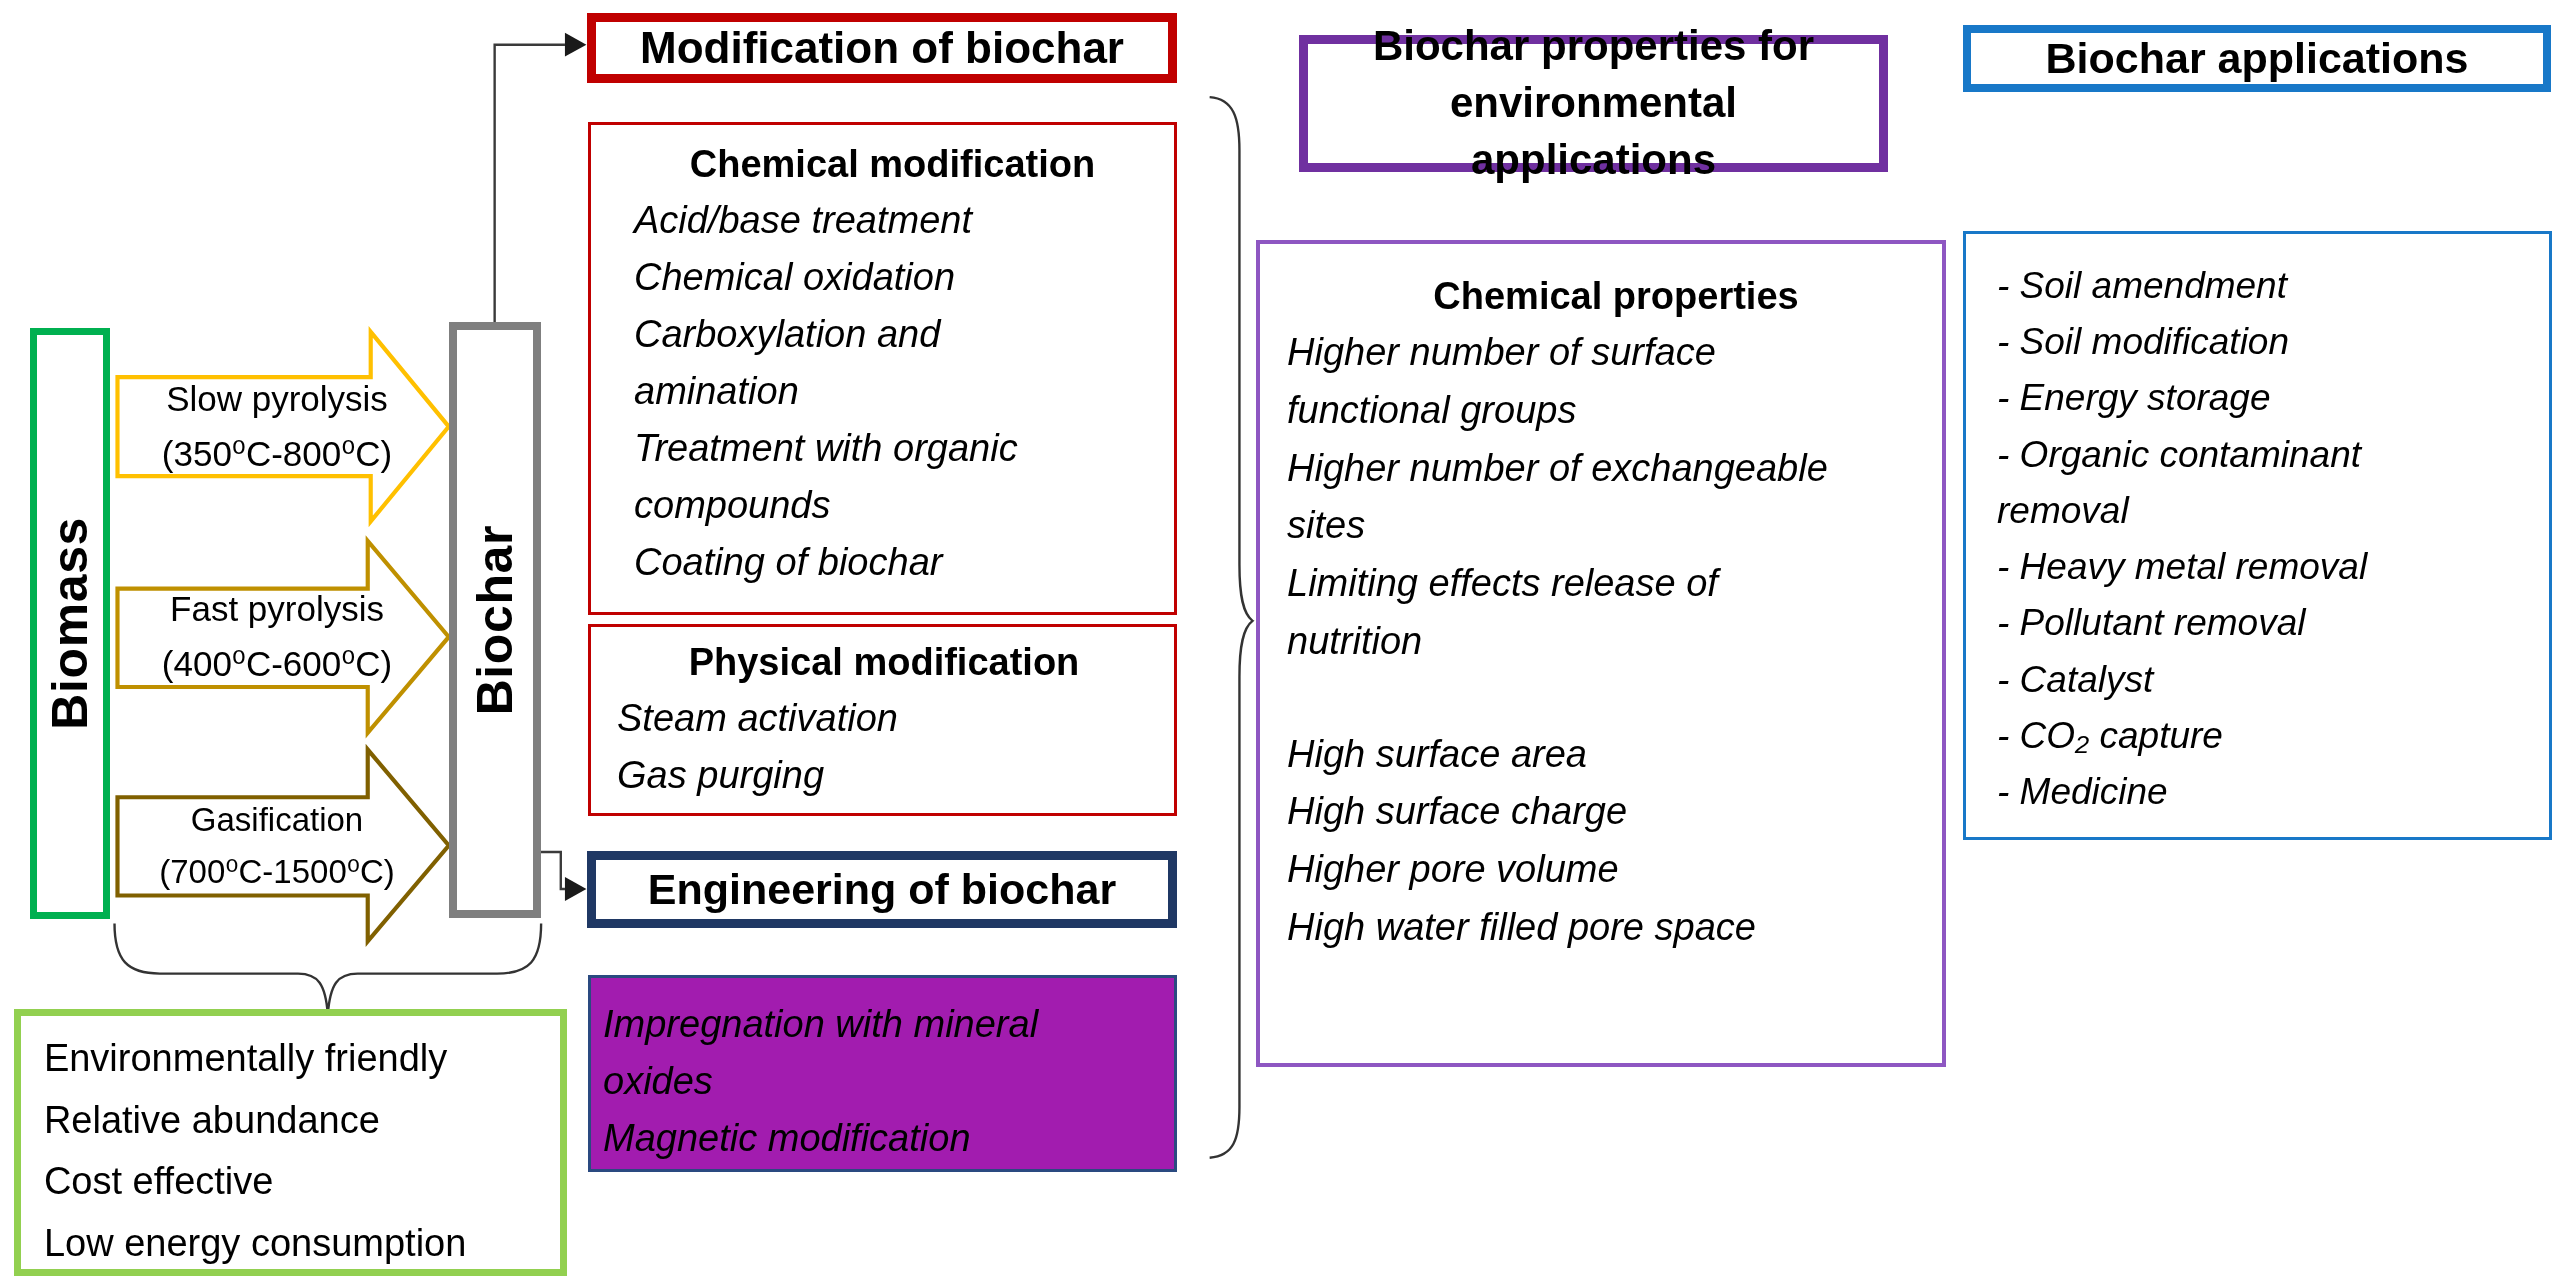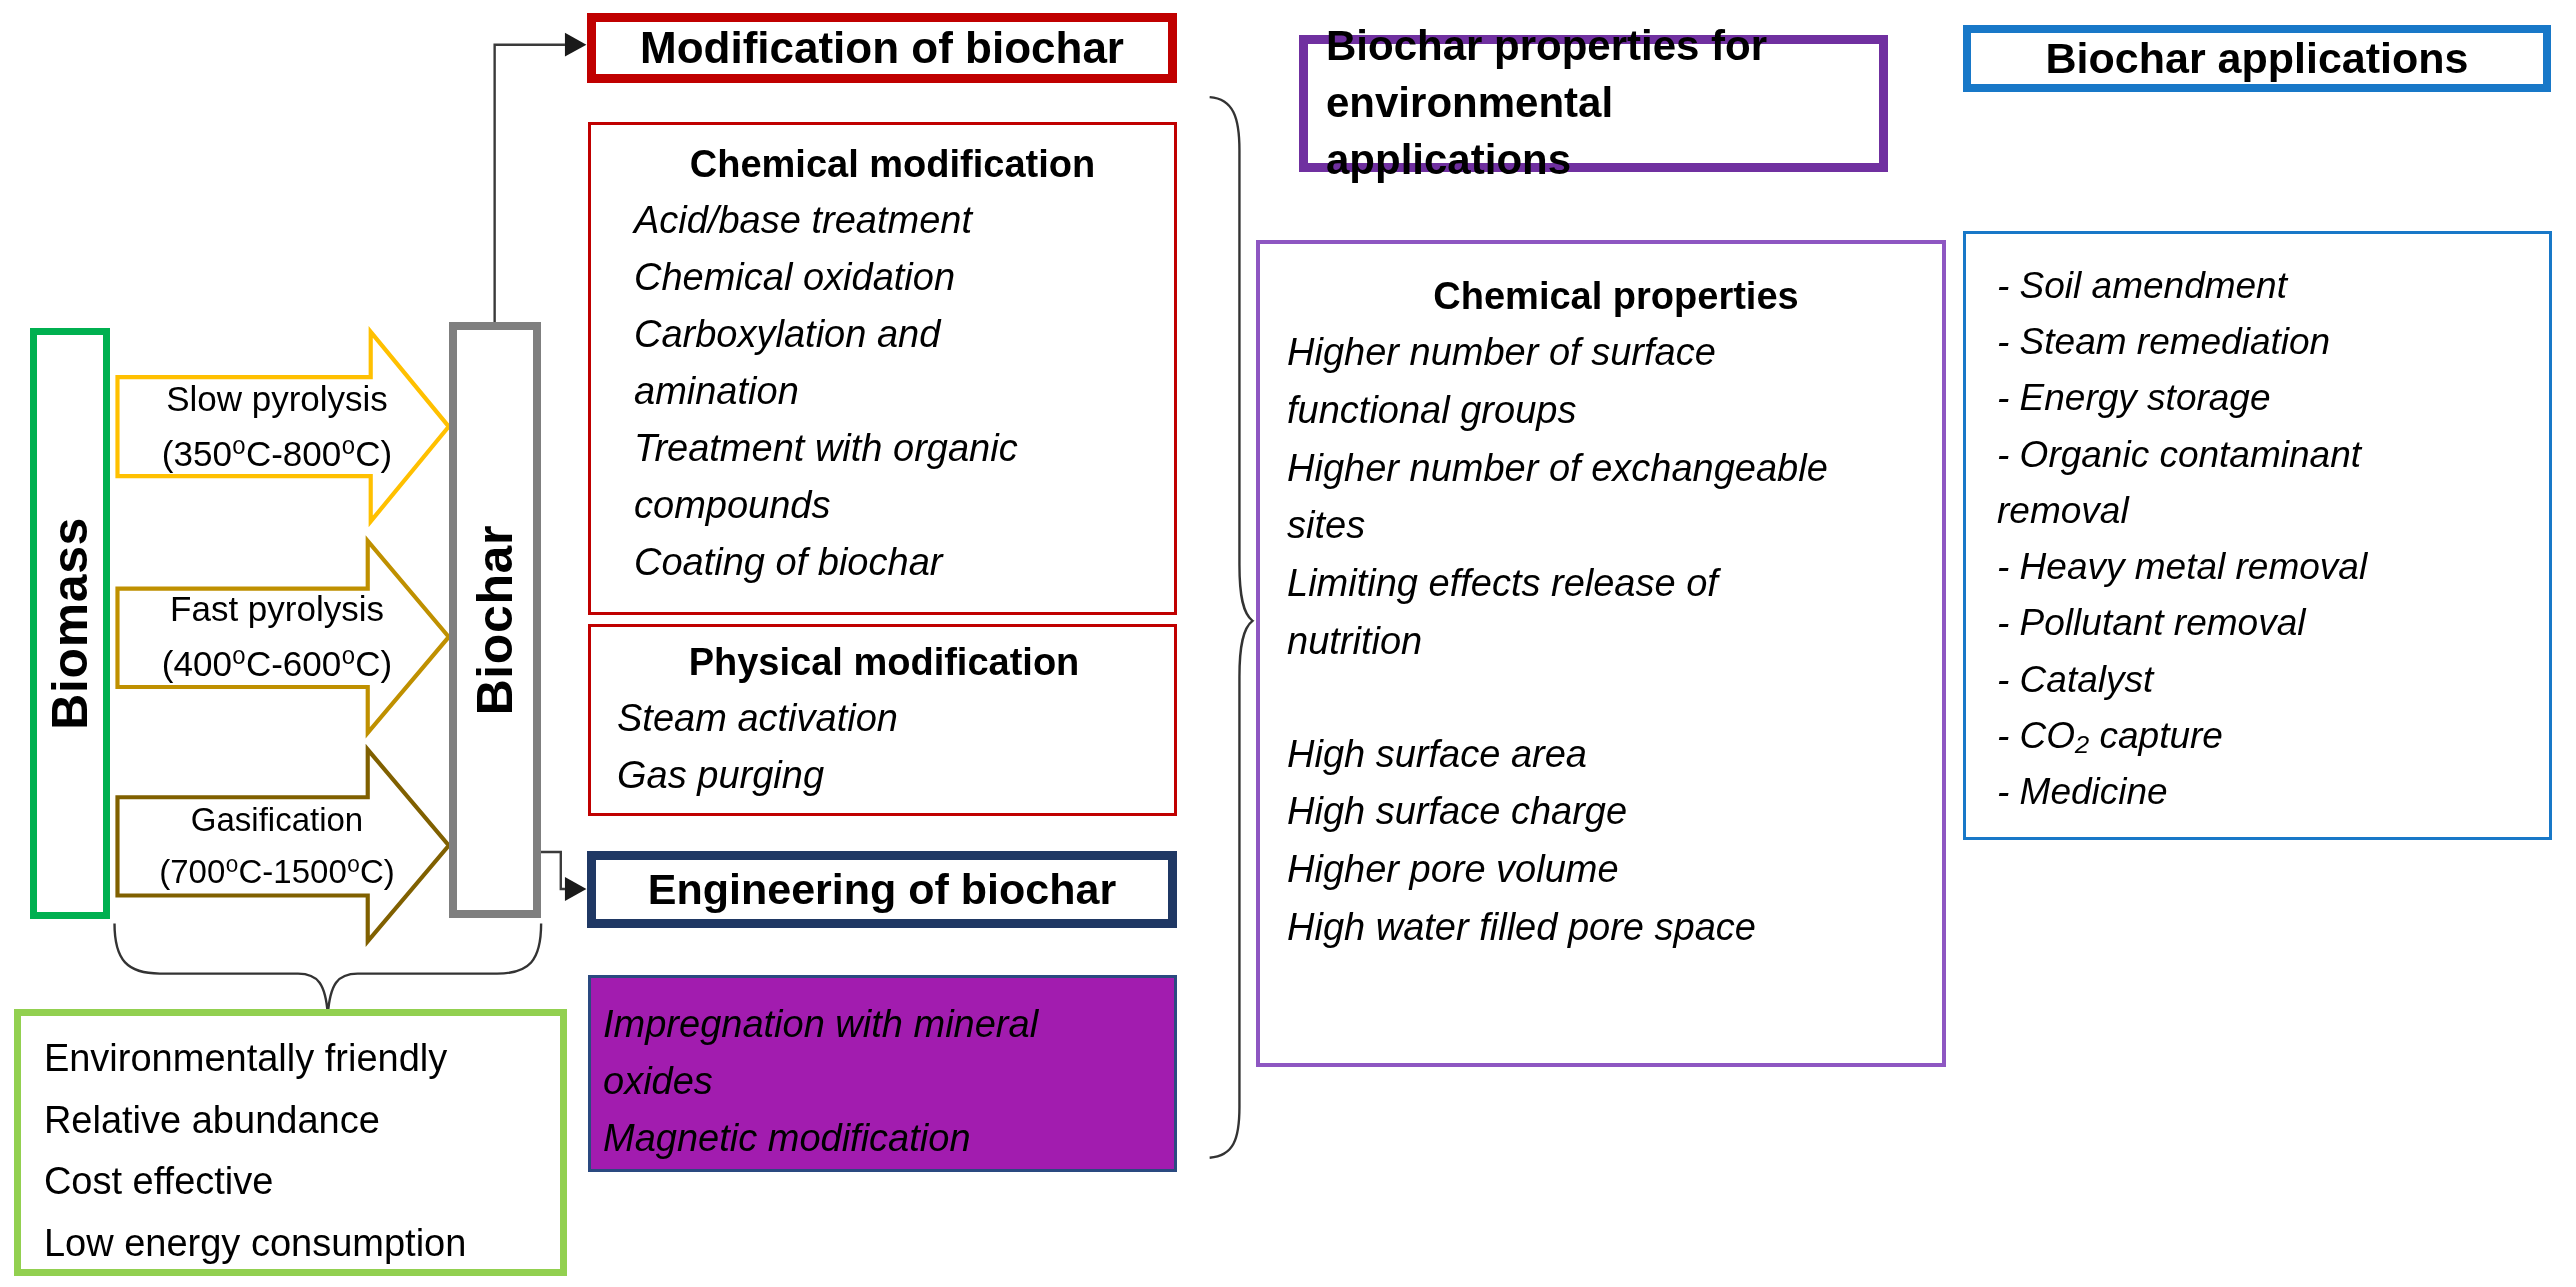--- a/index.html
+++ b/index.html
@@ -6,21 +6,21 @@
   #stage{
     position:relative;
     width:2576px;height:1287px;
     background:#ffffff;
     font-family:"Liberation Sans","DejaVu Sans",sans-serif;
     color:#000;
     overflow:hidden;
   }
   #wires{position:absolute;left:0;top:0;width:2576px;height:1287px;z-index:1;}
   .abs{position:absolute;box-sizing:border-box;z-index:2;}
-  .center{display:flex;align-items:center;justify-content:center;}
+  .center{display:flex;align-items:center;justify-content:center;text-align:center;}
   .hdr{font-weight:bold;background:#fff;}
   .vbox{background:#fff;}
   .vlabel{
     writing-mode:vertical-rl;transform:rotate(180deg);
     font-weight:bold;font-size:50px;letter-spacing:0.6px;white-space:nowrap;
   }
   .boxtitle{font-weight:bold;font-size:38px;text-align:center;line-height:1.45;}
   .ilist{font-style:italic;font-size:38px;line-height:1.5;}
   .ilist .li{min-height:0;}
   .arrowlabel{display:flex;flex-direction:column;align-items:center;justify-content:center;
@@ -155,21 +155,21 @@
       </div>
   </div>
 
   <div id="apps-header" class="abs center hdr">
     <span>Biochar applications</span>
   </div>
 
   <div id="apps-box" class="abs">
     <div class="ilist">
         <div class="li">- Soil amendment</div>
-        <div class="li">- Steam remediation</div>
+        <div class="li">- Soil modification</div>
         <div class="li">- Energy storage</div>
         <div class="li">- Organic contaminant removal</div>
         <div class="li">- Heavy metal removal</div>
         <div class="li">- Pollutant removal</div>
         <div class="li">- Catalyst</div>
         <div class="li">- CO₂ capture</div>
         <div class="li">- Medicine</div>
       </div>
   </div>
 

